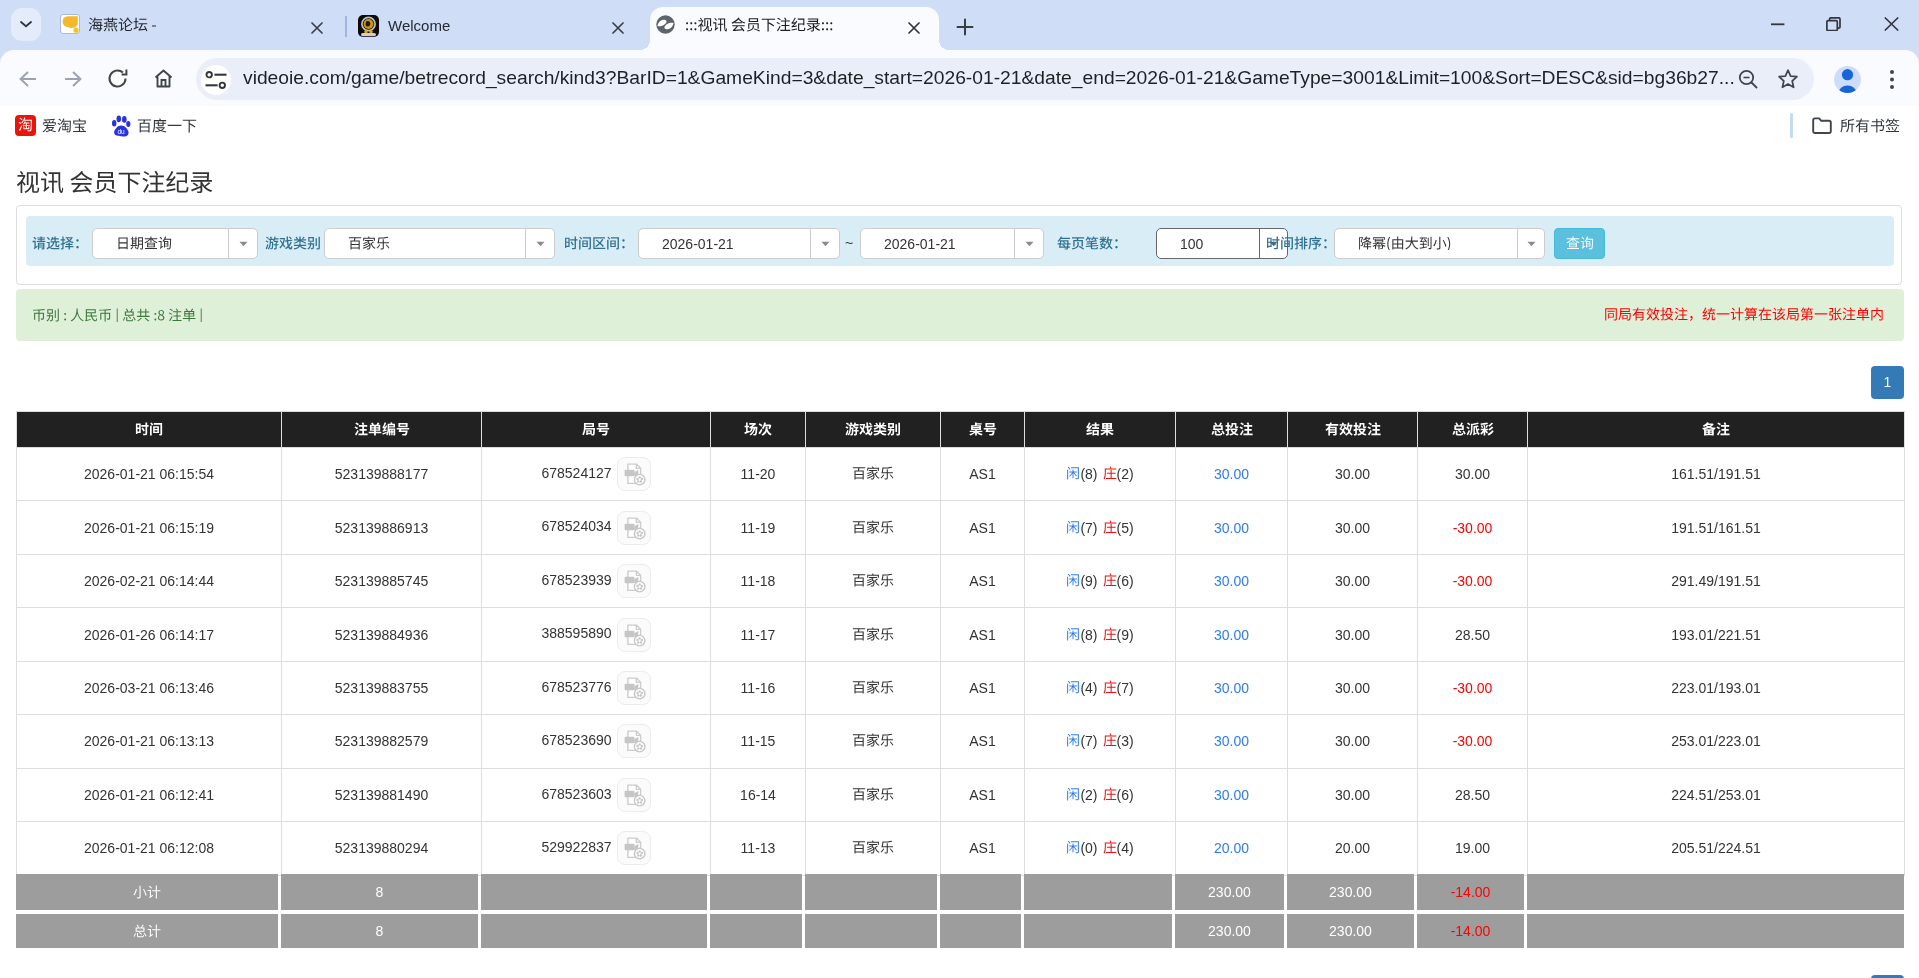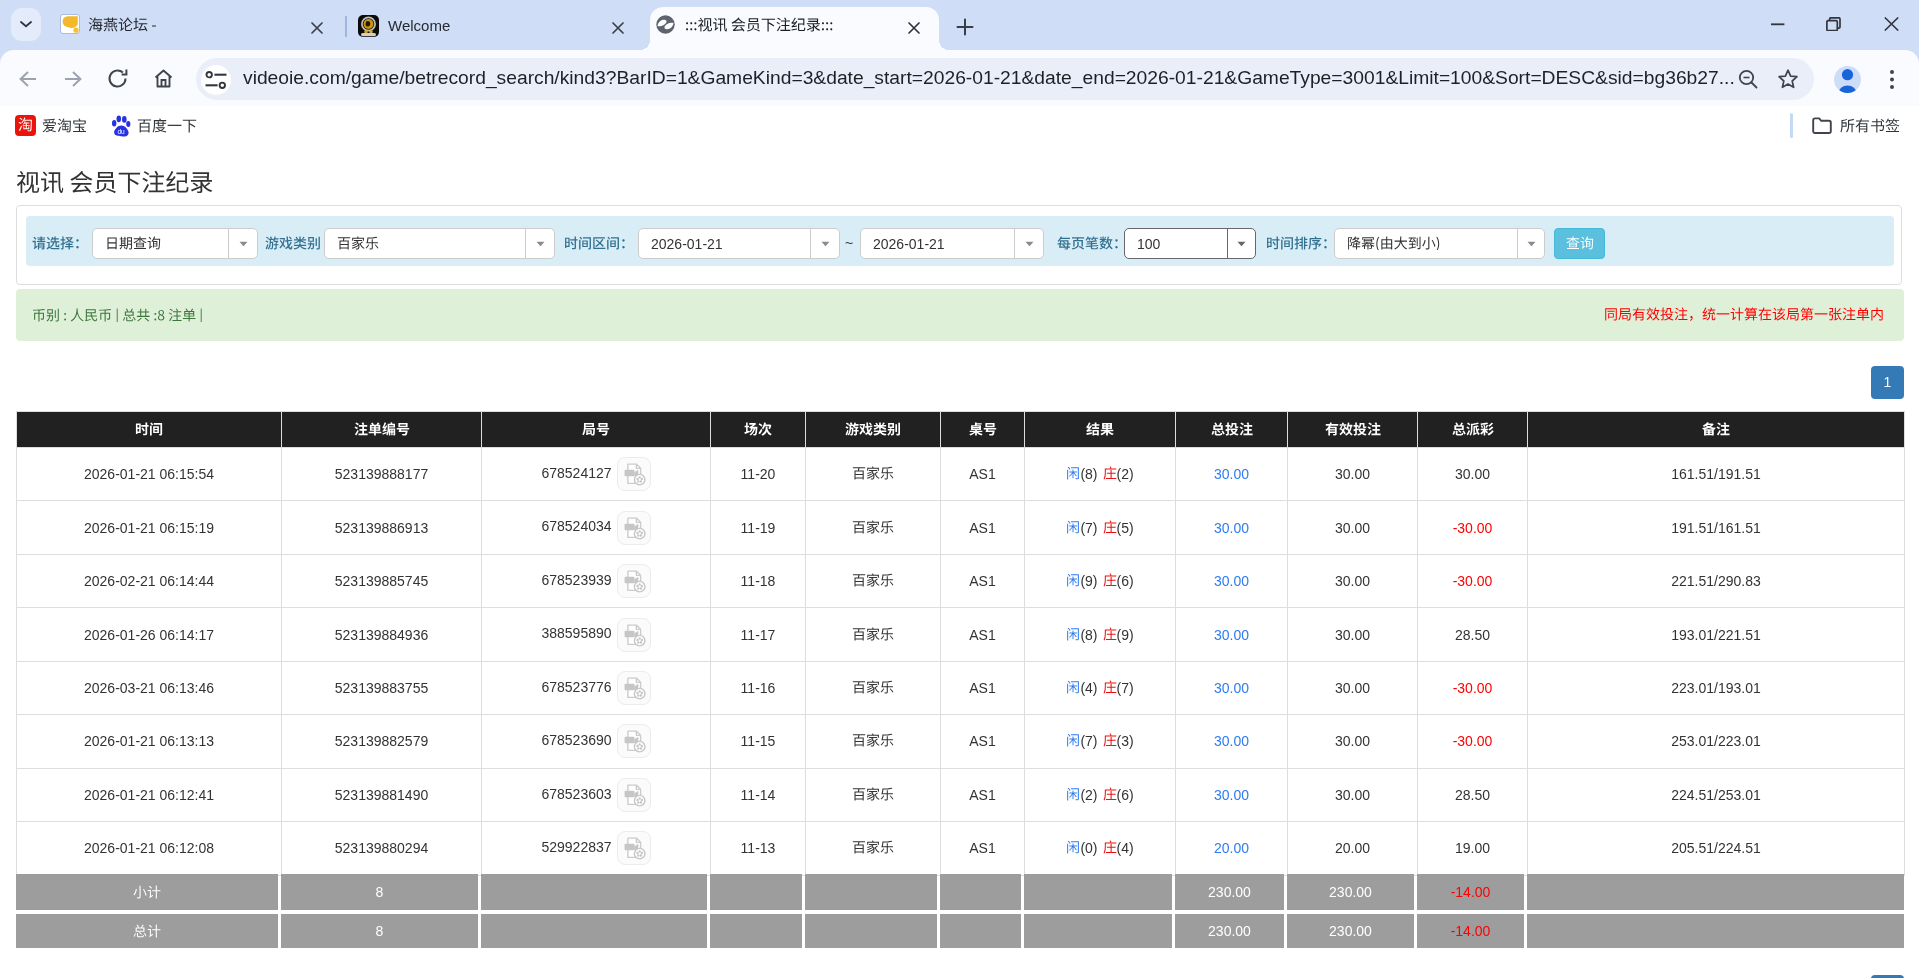--- a/index.html
+++ b/index.html
@@ -1,17 +1,17 @@
 <!DOCTYPE html>
 <html><head><meta charset="utf-8"><title>:::视讯 会员下注纪录:::</title><style>
 *{margin:0;padding:0;box-sizing:border-box}
 html,body{width:1919px;height:978px;overflow:hidden;font-family:"Liberation Sans",sans-serif;background:#fff;position:relative}
 svg.zh{display:inline-block;vertical-align:top}
 .combo{position:absolute;top:0;height:31px;background:#fff;border:1px solid #ccc;border-radius:5px;display:flex}
-.combo-in{height:100%;padding-left:12px;display:flex;align-items:center}
+.combo-in{height:100%;padding-left:23px;display:flex;align-items:center}
 .combo-ar{height:100%;display:flex;align-items:center;justify-content:center}
 .cv{font-size:14px;color:#333;white-space:nowrap}
 .flab{position:absolute;top:8px}
 .pgbtn{position:absolute;width:33px;height:33px;background:#337ab7;border-radius:4px;color:#fff;font-size:14px;text-align:center;line-height:33px}
 table.grid{border-collapse:collapse;table-layout:fixed;width:1888px;background:#fff}
 table.grid td{border:1px solid #ddd;text-align:center;vertical-align:middle;font-size:14px;color:#333;height:53.45px;padding:0}
 table.grid tr.hd td{background:#212121;height:36px;border-color:#ddd}
 table.grid td.blue{color:#2e7bf3}
 .gid{margin-right:5px;position:relative;top:0}
 table.grid td svg[width="34"]{vertical-align:middle}
@@ -276,21 +276,21 @@
     </div>
     <div class="flab" style="left:1057px"><svg class="zh " style="width:70.0px;height:14.0px;" viewBox="0 -880 5000 1000" fill="#31708f">
         <g transform="scale(1,-1)">
           <path transform="translate(0,0)" d="M732 488 727 351H578L617 391C584 423 521 462 463 488ZM39 354V269H180C168 186 155 108 142 48H702C697 24 692 10 686 2C676 -10 667 -13 649 -13C629 -13 586 -12 538 -8C550 -29 560 -61 561 -82C611 -85 662 -86 693 -82C725 -79 748 -70 769 -41C781 -26 790 1 797 48H924V131H807C810 169 813 215 816 269H963V354H820L826 528C826 540 827 572 827 572H218C212 505 203 430 192 354ZM390 446C443 421 504 384 543 351H286L303 488H434ZM714 131H570L604 168C569 201 504 242 445 272H724C721 215 718 168 714 131ZM370 232C423 205 485 166 525 131H253L275 272H412ZM266 850C214 724 127 596 34 517C58 504 100 477 119 462C172 515 226 585 275 663H927V748H324C337 773 349 798 360 823Z"></path>
           <path transform="translate(1000,0)" d="M454 457V276C454 174 405 62 46 -8C67 -27 93 -65 104 -85C486 -4 552 135 552 275V457ZM541 103C656 51 809 -31 883 -86L941 -12C863 43 708 120 595 167ZM162 597V131H258V510H750V133H851V597H489C506 629 524 667 540 705H938V793H71V705H432C421 669 407 630 394 597Z"></path>
           <path transform="translate(2000,0)" d="M54 173 63 91 413 119V57C413 -46 447 -74 571 -74C598 -74 758 -74 787 -74C889 -74 917 -40 929 81C903 86 864 100 843 115C836 26 828 8 780 8C744 8 607 8 579 8C520 8 509 17 509 58V126L948 161L939 242L509 208V295L864 323L855 400L509 374V447C641 459 767 476 868 498L822 576C650 538 367 513 120 502C129 481 139 447 141 424C228 427 321 432 413 439V367L102 343L111 264L413 288V201ZM180 850C149 753 94 656 30 593C53 580 92 555 110 541C142 577 173 624 202 675H238C263 629 289 576 298 541L380 574C371 601 353 639 333 675H479V755H242C253 779 263 803 271 827ZM580 850C550 755 495 663 428 604C451 592 491 566 509 550C542 583 574 627 603 675H660C682 638 704 596 713 566L795 597C787 619 773 647 756 675H942V755H644C655 779 664 803 672 828Z"></path>
           <path transform="translate(3000,0)" d="M435 828C418 790 387 733 363 697L424 669C451 701 483 750 514 795ZM79 795C105 754 130 699 138 664L210 696C201 731 174 784 147 823ZM394 250C373 206 345 167 312 134C279 151 245 167 212 182L250 250ZM97 151C144 132 197 107 246 81C185 40 113 11 35 -6C51 -24 69 -57 78 -78C169 -53 253 -16 323 39C355 20 383 2 405 -15L462 47C440 62 413 78 384 95C436 153 476 224 501 312L450 331L435 328H288L307 374L224 390C216 370 208 349 198 328H66V250H158C138 213 116 179 97 151ZM246 845V662H47V586H217C168 528 97 474 32 447C50 429 71 397 82 376C138 407 198 455 246 508V402H334V527C378 494 429 453 453 430L504 497C483 511 410 557 360 586H532V662H334V845ZM621 838C598 661 553 492 474 387C494 374 530 343 544 328C566 361 587 398 605 439C626 351 652 270 686 197C631 107 555 38 450 -11C467 -29 492 -68 501 -88C600 -36 675 29 732 111C780 33 840 -30 914 -75C928 -52 955 -18 976 -1C896 42 833 111 783 197C834 298 866 420 887 567H953V654H675C688 709 699 767 708 826ZM799 567C785 464 765 375 735 297C702 379 677 470 660 567Z"></path>
           <path transform="translate(4000,0)" d="M250 478C296 478 334 513 334 561C334 611 296 645 250 645C204 645 166 611 166 561C166 513 204 478 250 478ZM250 -6C296 -6 334 29 334 77C334 127 296 161 250 161C204 161 166 127 166 77C166 29 204 -6 250 -6Z"></path>
         </g>
       </svg></div>
-    <div class="combo" style="left:1124px;width:132px;border-color:#66666b">
+    <div class="combo" style="left:1156px;width:132px;border-color:#66666b">
       <div class="combo-in" style="width:103px">
         <div class="cv" style="font-size:14px;color:#333">100</div>
       </div>
       <div class="combo-ar" style="width:28px;border-left:1px solid #66666b">
         <svg width="9" height="6" viewBox="0 0 9 6">
           <path d="M0.5 0.8 L4.5 5.2 L8.5 0.8 Z" fill="#666"></path>
         </svg>
       </div>
     </div>
     <div class="flab" style="left:1266px"><svg class="zh " style="width:70.0px;height:14.0px;" viewBox="0 -880 5000 1000" fill="#31708f">
@@ -585,21 +585,21 @@
                 <path transform="translate(0,0)" d="M81 611V-79H153V611ZM120 796C174 740 238 661 265 610L326 652C296 702 232 778 176 831ZM357 797V727H846V29C846 11 840 5 821 4C801 4 734 3 665 5C676 -15 688 -49 692 -70C782 -70 841 -69 874 -56C908 -44 919 -20 919 29V797ZM466 622V486H235V422H435C382 316 298 218 211 167C226 154 248 129 259 113C337 166 412 255 466 356V6H534V357C606 282 678 197 718 139L773 184C728 248 642 343 561 422H780V486H534V622Z"></path>
               </g>
             </svg><span>(9)</span><span style="display:inline-block;width:5px"></span><svg class="zh " style="width:14.0px;height:14.0px;" viewBox="0 -880 1000 1000" fill="#ee1111">
               <g transform="scale(1,-1)">
                 <path transform="translate(0,0)" d="M541 602V394H277V322H541V23H210V-49H954V23H617V322H903V394H617V602ZM470 826C492 789 515 739 527 705H129V443C129 298 121 92 39 -54C59 -60 92 -78 107 -89C191 64 203 288 203 443V635H948V705H548L605 723C594 756 566 808 543 847Z"></path>
               </g>
             </svg><span>(6)</span></td>
           <td class="blue">30.00</td>
           <td>30.00</td>
           <td style="color:#f00">-30.00</td>
-          <td>221.51/290.83</td>
+          <td>291.49/191.51</td>
         </tr>
         <tr>
           <td>2026-01-26 06:14:17</td>
           <td>523139884936</td>
           <td><span class="gid">388595890</span><svg width="34" height="34" viewBox="0 0 34 34" style="background:#fbfbfb;border:1px solid #ececec;border-radius:8px">
 <path d="M10.5 6.5 h9 l4.5 4.5 v16 h-13.5 z" fill="#fff" stroke="#cccccc" stroke-width="1.5" stroke-linejoin="round"></path>
 <path d="M19.5 6.5 v4.5 h4.5" fill="none" stroke="#cccccc" stroke-width="1.5" stroke-linejoin="round"></path>
 <g fill="#c6c6c6">
 <rect x="7" y="12.6" width="10.6" height="6.8" rx="1"></rect>
 <path d="M17.4 15.1 l4.2-2.5 v9 l-4.2-2.5 z"></path>
@@ -732,21 +732,21 @@
 </g>
 <circle cx="23" cy="23" r="5.6" fill="#fff" stroke="#c6c6c6" stroke-width="1.5"></circle>
 <g fill="#c6c6c6">
 <circle cx="23" cy="20.6" r="1.25"></circle>
                 <circle cx="25.3" cy="22.3" r="1.25"></circle>
 <circle cx="24.4" cy="25" r="1.25"></circle>
                 <circle cx="21.6" cy="25" r="1.25"></circle>
 <circle cx="20.7" cy="22.3" r="1.25"></circle>
               </g>
             </svg></td>
-          <td>11-14</td>
+          <td>16-14</td>
           <td><svg class="zh " style="width:42.0px;height:14.0px;" viewBox="0 -880 3000 1000" fill="#333">
               <g transform="scale(1,-1)">
                 <path transform="translate(0,0)" d="M177 563V-81H253V-16H759V-81H837V563H497C510 608 524 662 536 713H937V786H64V713H449C442 663 431 607 420 563ZM253 241H759V54H253ZM253 310V493H759V310Z"></path>
                 <path transform="translate(1000,0)" d="M423 824C436 802 450 775 461 750H84V544H157V682H846V544H923V750H551C539 780 519 817 501 847ZM790 481C734 429 647 363 571 313C548 368 514 421 467 467C492 484 516 501 537 520H789V586H209V520H438C342 456 205 405 80 374C93 360 114 329 121 315C217 343 321 383 411 433C430 415 446 395 460 374C373 310 204 238 78 207C91 191 108 165 116 148C236 185 391 256 489 324C501 300 510 277 516 254C416 163 221 69 61 32C76 15 92 -13 100 -32C244 12 416 95 530 182C539 101 521 33 491 10C473 -7 454 -10 427 -10C406 -10 372 -9 336 -5C348 -26 355 -56 356 -76C388 -77 420 -78 441 -78C487 -78 513 -70 545 -43C601 -1 625 124 591 253L639 282C693 136 788 20 916 -38C927 -18 949 9 966 23C840 73 744 186 697 319C752 355 806 395 852 432Z"></path>
                 <path transform="translate(2000,0)" d="M236 278C187 189 109 94 38 32C56 20 86 -4 100 -17C169 52 253 158 309 254ZM692 247C765 167 851 55 891 -14L960 22C919 90 829 198 757 277ZM129 351C139 360 180 364 247 364H482V18C482 2 475 -3 458 -4C441 -4 382 -5 318 -3C329 -24 341 -57 345 -78C431 -78 482 -77 515 -64C547 -52 558 -30 558 18V364H924L925 440H558V641H482V440H201C219 515 237 609 245 698C462 703 716 723 875 763L832 829C679 789 398 770 171 764C169 648 143 519 135 486C126 450 117 427 104 422C112 403 125 367 129 351Z"></path>
               </g>
             </svg></td>
           <td>AS1</td>
           <td><svg class="zh " style="width:14.0px;height:14.0px;" viewBox="0 -880 1000 1000" fill="#2e7bf3">
               <g transform="scale(1,-1)">

